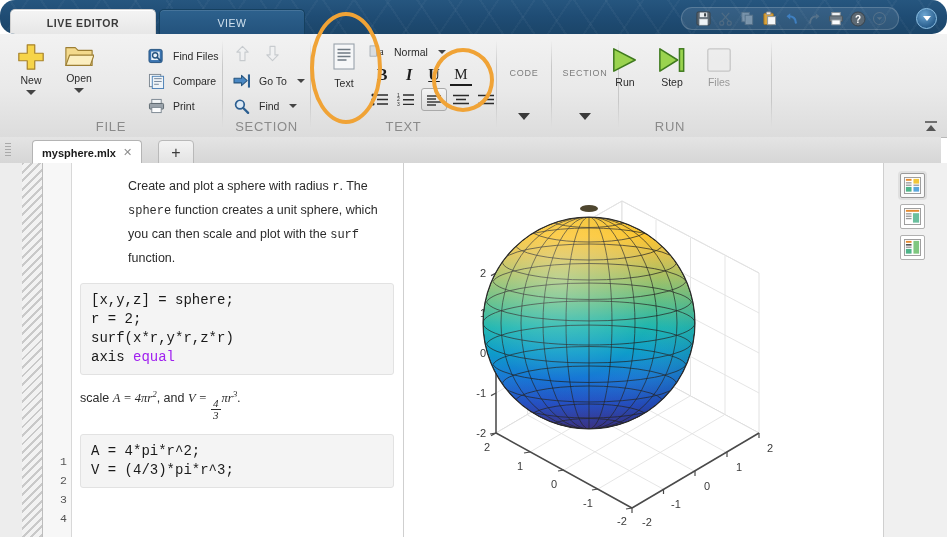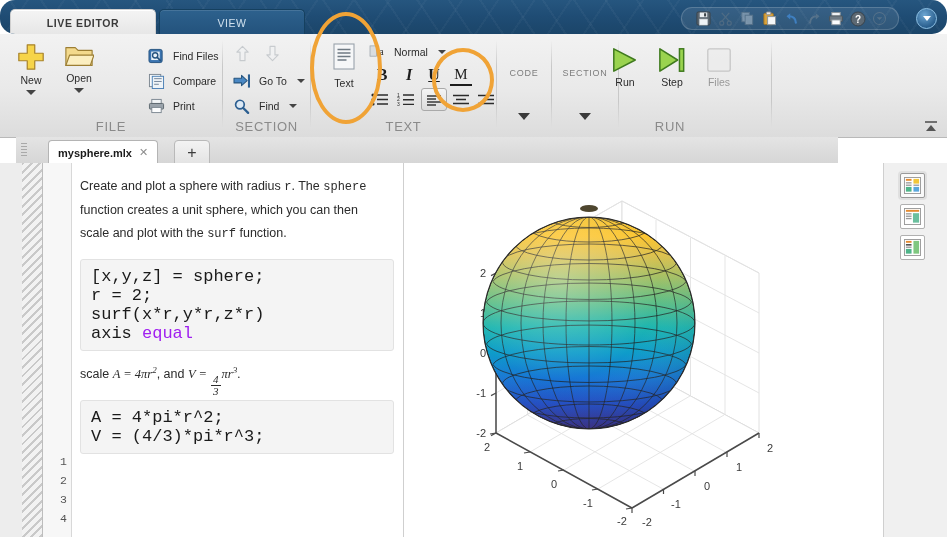--- a/index.html
+++ b/index.html
@@ -93,21 +93,21 @@
   .grpdrop{
     position:absolute;bottom:17px;left:0;right:0;display:flex;justify-content:center;cursor:pointer;
   }
   .grpdrop:after{content:"";border-left:6px solid transparent;border-right:6px solid transparent;border-top:7px solid #3a3a3a;}
   .grplabel-mid{position:absolute;top:34px;left:0;right:0;text-align:center;font-size:9px;color:#7d7d7d;letter-spacing:.7px;}
 
   .minrib{position:absolute;right:8px;top:86px;width:16px;height:14px;cursor:pointer;z-index:4;}
 
   
   .doctabs{
-    position:absolute;left:16px;top:137px;width:822px;height:26px;
+    position:absolute;left:0;top:137px;width:941px;height:26px;
     background:linear-gradient(180deg,#e4e4e4,#d6d6d6);
     border-bottom:1px solid #b4b4b4;
   }
   .grip{position:absolute;left:5px;top:6px;width:6px;height:15px;
     background:repeating-linear-gradient(180deg,#a9a9a9 0 1px,transparent 1px 3px);}
   .dtab{
     position:absolute;left:32px;top:3px;height:23px;
     display:flex;align-items:center;gap:7px;padding:0 9px;
     background:#fff;border:1px solid #b4b4b4;border-bottom:1px solid #fff;
     border-radius:4px 4px 0 0;font-size:11px;color:#1a1a1a;font-weight:bold;cursor:pointer;
@@ -133,29 +133,30 @@
 
   .doc{position:absolute;left:72px;top:0;width:330px;height:374px;background:#fff;padding:0;}
   .vsplit{position:absolute;left:403px;top:0;width:1px;height:374px;background:#cfcfcf;}
   .rightpane{position:absolute;left:404px;top:0;width:479px;height:374px;background:#fff;}
   .rpsplit{position:absolute;left:883px;top:0;width:1px;height:374px;background:#cfcfcf;}
   .layoutbar{position:absolute;left:884px;top:0;width:63px;height:374px;background:#f0f0f0;}
 
   .para{
     font-size:12.5px;color:#2b2b2b;line-height:23px;
     padding:0 14px 0 8px;
+    margin-left:48px;
   }
   .mono{font-family:"Liberation Mono","DejaVu Sans Mono",monospace;font-size:12px;}
 
   .codeblock{
     margin:6px 8px 6px 8px;
     background:#f4f4f4;border:1px solid #e2e2e2;border-radius:3px;
     padding:7px 10px;
     font-family:"Liberation Mono","DejaVu Sans Mono",monospace;
-    font-size:17px;line-height:19px;color:#1a1a1a;white-space:pre;
+    font-size:14px;line-height:19px;color:#1a1a1a;white-space:pre;
   }
   .kw-purple{color:#a020f0;}
   .lnum{
     position:absolute;left:0;width:22px;text-align:right;
     font-family:"Liberation Mono","DejaVu Sans Mono",monospace;
     font-size:11.5px;color:#555;line-height:19px;
   }
 
   .mathline{font-size:12.5px;color:#2b2b2b;line-height:26px;padding:0 14px 0 8px;}
   .mi{font-family:"Liberation Serif",serif;font-style:italic;}
@@ -484,21 +485,21 @@
       <div class="codeblock" style="margin-top:13px;"><span>[x,y,z] = sphere;</span>
 <span>r = 2;</span>
 <span>surf(x*r,y*r,z*r)</span>
 <span>axis <span class="kw-purple">equal</span></span></div>
 
       <div class="mathline"><span>scale </span><span class="mi"><span>A = 4πr</span><sup class="ex">2</sup></span><span>, and </span><span class="mi"><span>V = </span><span class="frac">
               <span class="num">4</span>
               <span>3</span>
             </span><span>πr</span><sup class="ex">3</sup></span><span class="mn">.</span></div>
 
-      <div class="codeblock" style="margin-top:3px;"><span>A = 4*pi*r^2;</span>
+      <div class="codeblock" style="margin-top:13px;"><span>A = 4*pi*r^2;</span>
 <span>V = (4/3)*pi*r^3;</span></div>
     </div>
 
     <div class="vsplit"></div>
 
     <div class="rightpane">
       <svg width="479" height="374" viewBox="0 0 479 374">
         <defs>
           <linearGradient id="parula" x1="0" y1="1" x2="0" y2="0">
             <stop offset="0.00" stop-color="#352a87"></stop>

